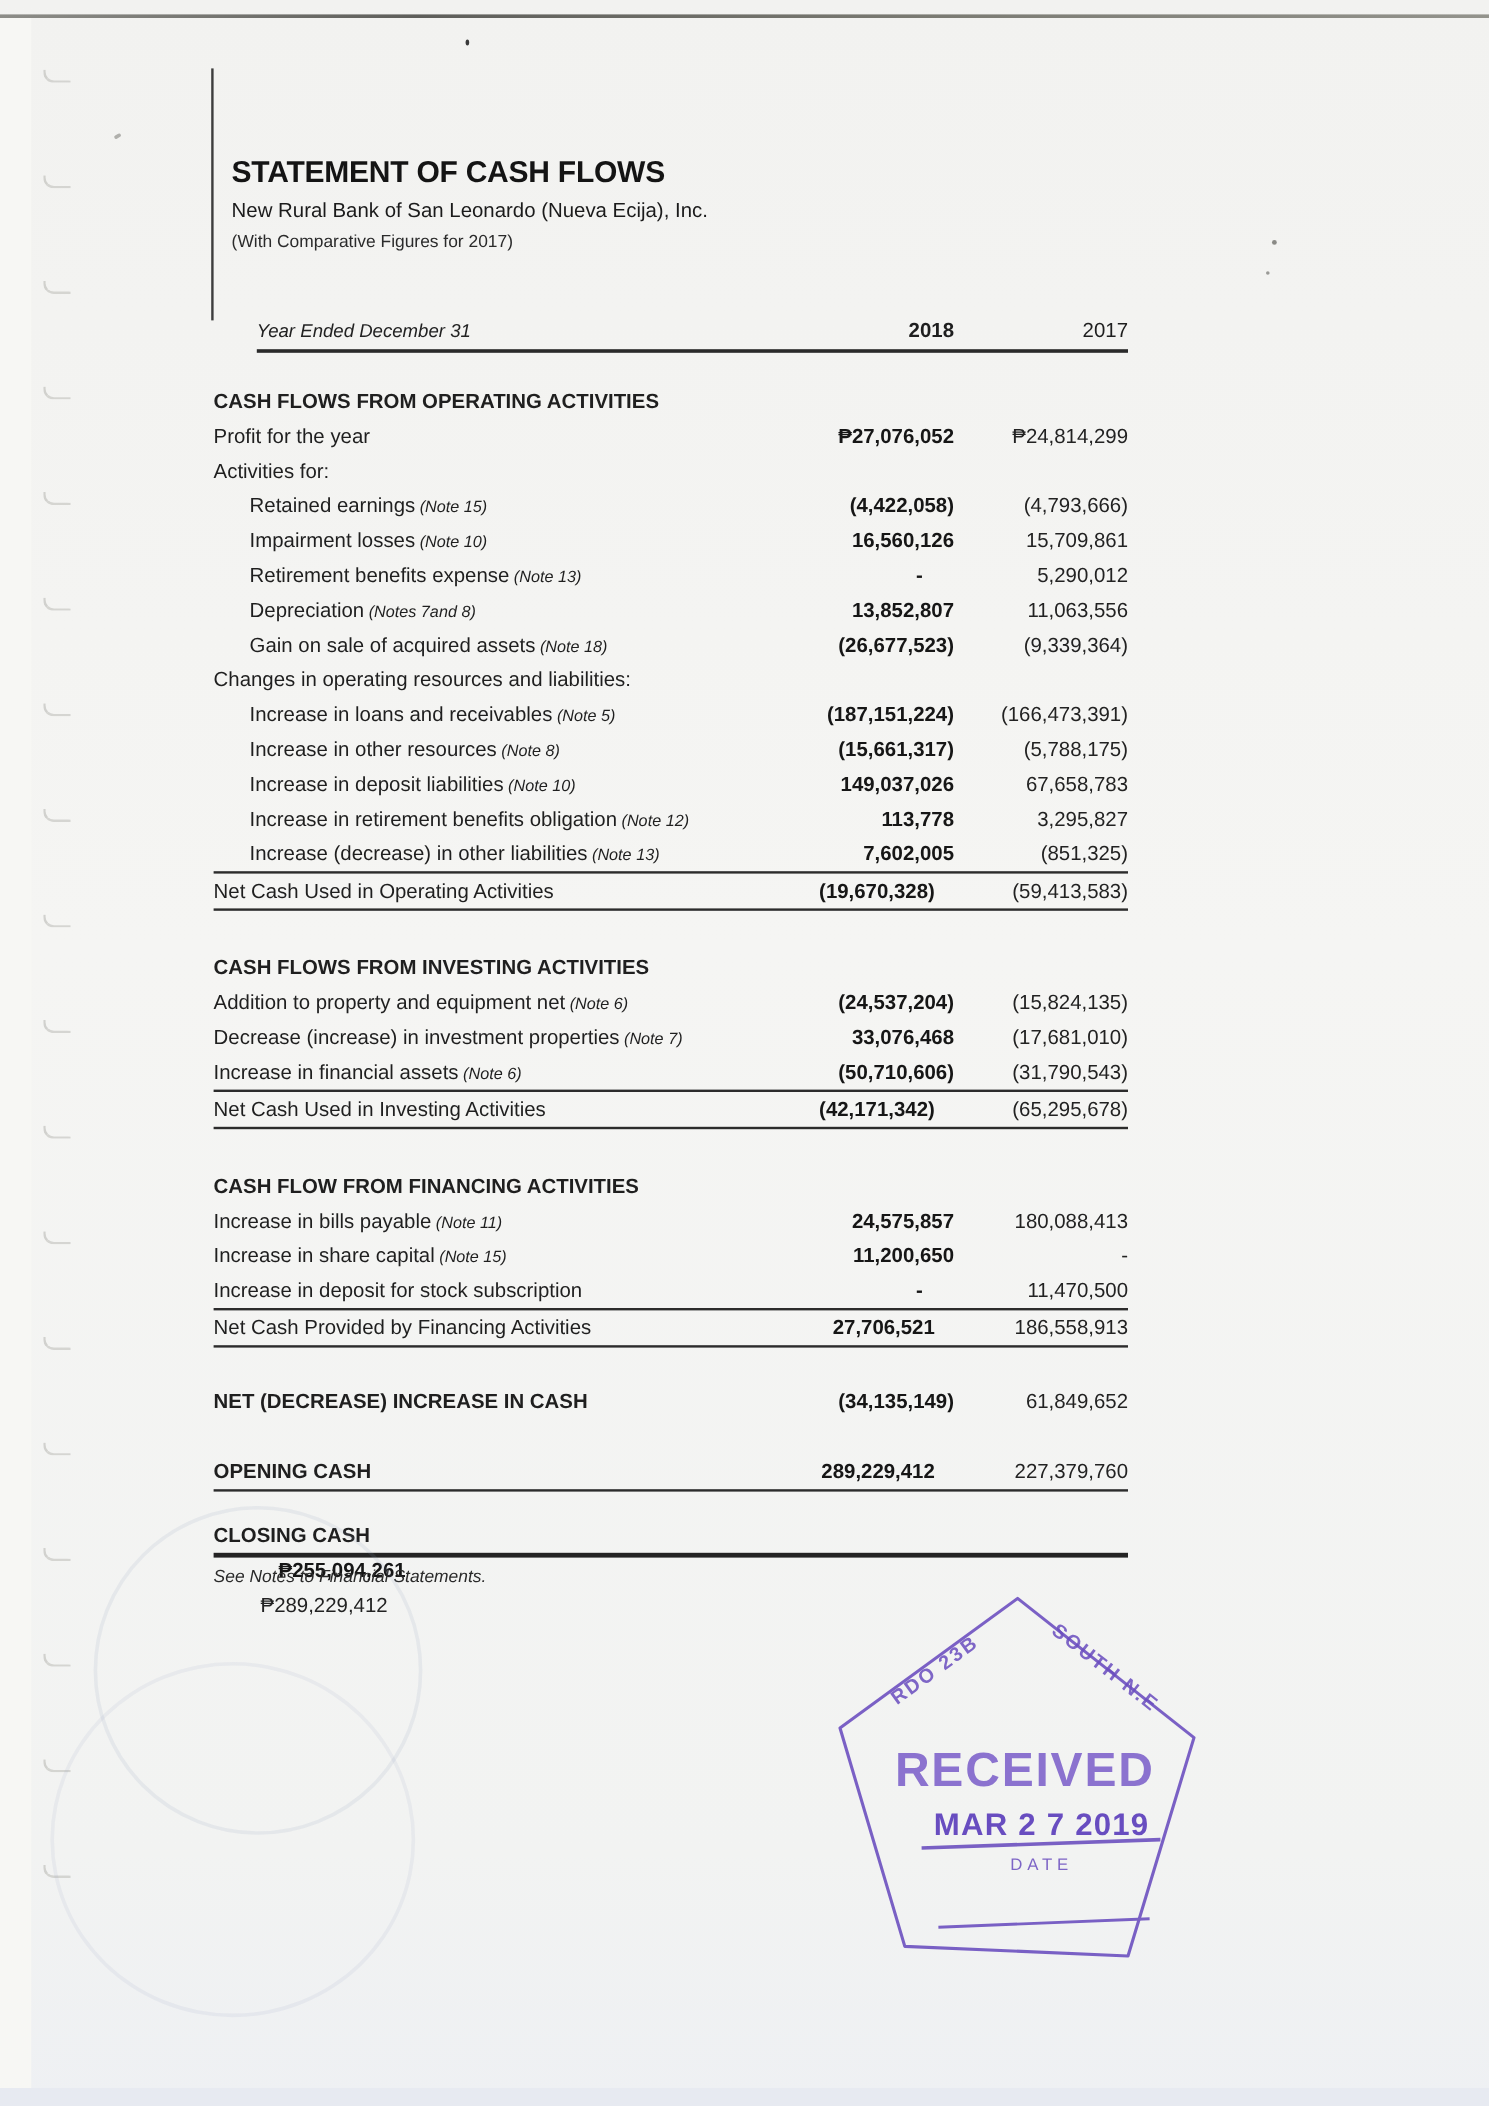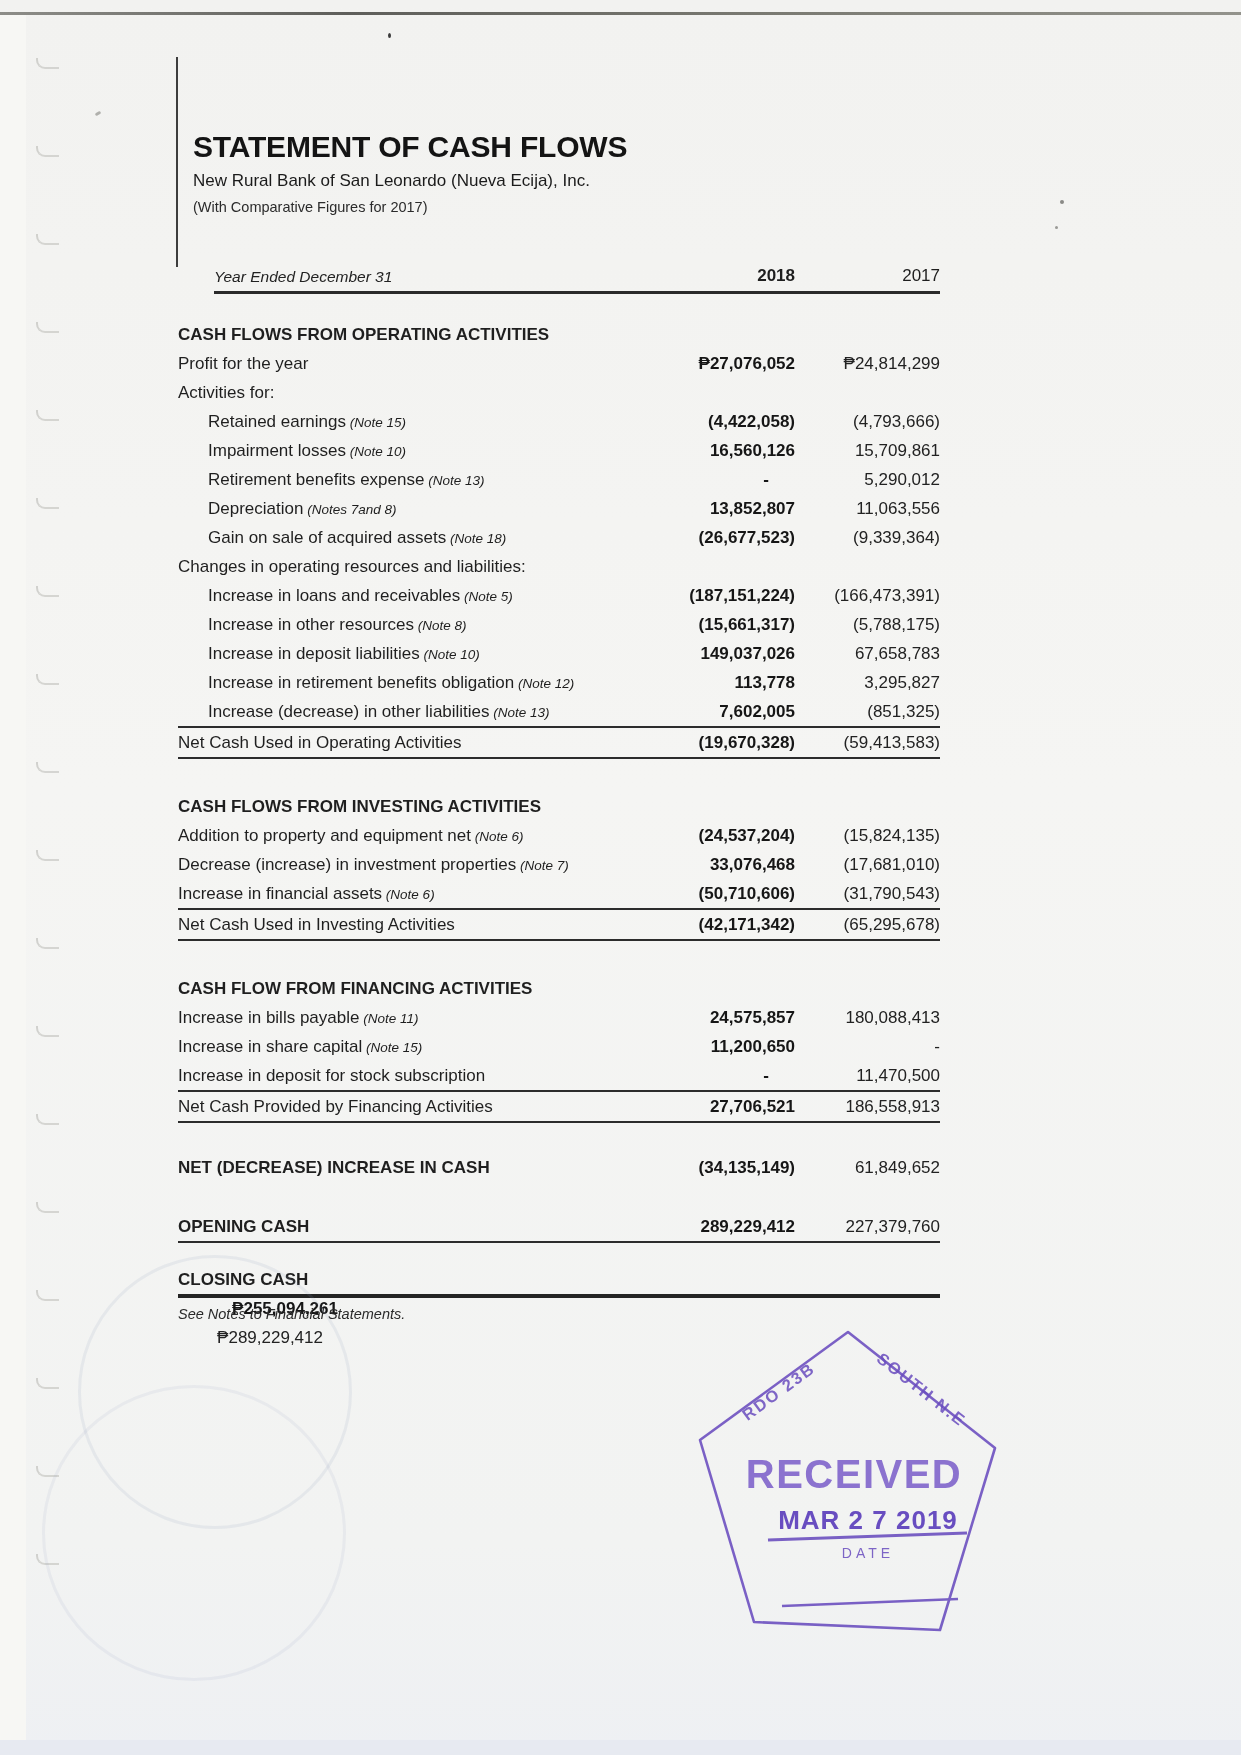--- a/index.html
+++ b/index.html
@@ -13,40 +13,40 @@
   .left-strip { position:absolute; left:0; top:15px; width:26px; height:1740px; background:#f7f7f4; }
   .bottom-strip { position:absolute; bottom:0; left:0; width:100%; height:15px; background:#e7eaf1; }
 
   .binder-mark { position:absolute; left:36px; width:21px; height:9px;
     border-left:2px solid #c6c6c2; border-bottom:2px solid #cbcbc7;
     border-radius:0 0 0 9px; opacity:.75; }
 
   .vrule { position:absolute; left:176px; top:57px; width:2px; height:210px; background:#3d3d3d; }
 
   .doc-header { position:absolute; left:193px; top:130px; }
-  .doc-title { font-size:30px; font-weight:bold; color:#141414; letter-spacing:-0.2px; }
+  .doc-title { font-size:25px; font-weight:bold; color:#141414; letter-spacing:-0.2px; }
   .doc-subtitle { font-size:17px; margin-top:7px; color:#1b1b1b; }
   .doc-comparative { font-size:14.5px; margin-top:8px; color:#2b2b2b; }
 
   .cf-table { position:absolute; left:178px; top:266px; width:762px; }
   .thead { display:flex; align-items:flex-end; padding-bottom:5px; border-bottom:3px solid #2a2a2a;margin-left:36px; }
   .thead .hlbl { flex:1; font-style:italic; font-size:15.5px; color:#222; }
   .thead .hc1 { width:160px; text-align:right; font-weight:bold; font-size:17px; }
   .thead .hc2 { width:145px; text-align:right; font-size:17px; }
   .head-gap { height:26px; }
 
   .row { display:flex; height:29px; line-height:29px; font-size:17px; }
   .row .lbl { flex:1; white-space:nowrap; color:#1f1f1f; }
   .row .v  { width:160px; text-align:right; font-weight:bold; white-space:nowrap; color:#161616; }
   .row .v2c{ width:145px; text-align:right; white-space:nowrap; color:#222; }
   .row.section .lbl, .row.caps .lbl { font-weight:bold; }
   .row.indent .lbl { padding-left:30px; }
   .note-ref { font-style:italic; font-size:13.5px; font-weight:normal; }
   .row.rule-above { border-top:2px solid #2c2c2c; }
-  .row.rule-below { border-bottom:2px solid #2c2c2c; }
+  .row.rule-below { border-bottom:2px solid #2c2c2c;gap:16px; }
   .row.rule-below-thick { border-bottom:4px solid #242424;flex-direction:column; }
   .v.dash { padding-right:26px; }
   .gap-lg { height:33px; } .gap-md { height:30px; } .gap-sm { height:22px; }
   .footer-note { font-style:italic; font-size:14.5px; margin-top:8px; color:#2a2a2a; }
 
   .stamp { position:absolute; left:680px; top:1318px; mix-blend-mode:multiply; }
   .stamp text { font-family:"Liberation Sans","DejaVu Sans",sans-serif; }
 
   .ghost-circle { position:absolute; border-radius:50%; border:3px solid rgba(140,152,186,0.13); }
   .ghost1 { left:78px; top:1255px; width:268px; height:268px; }

